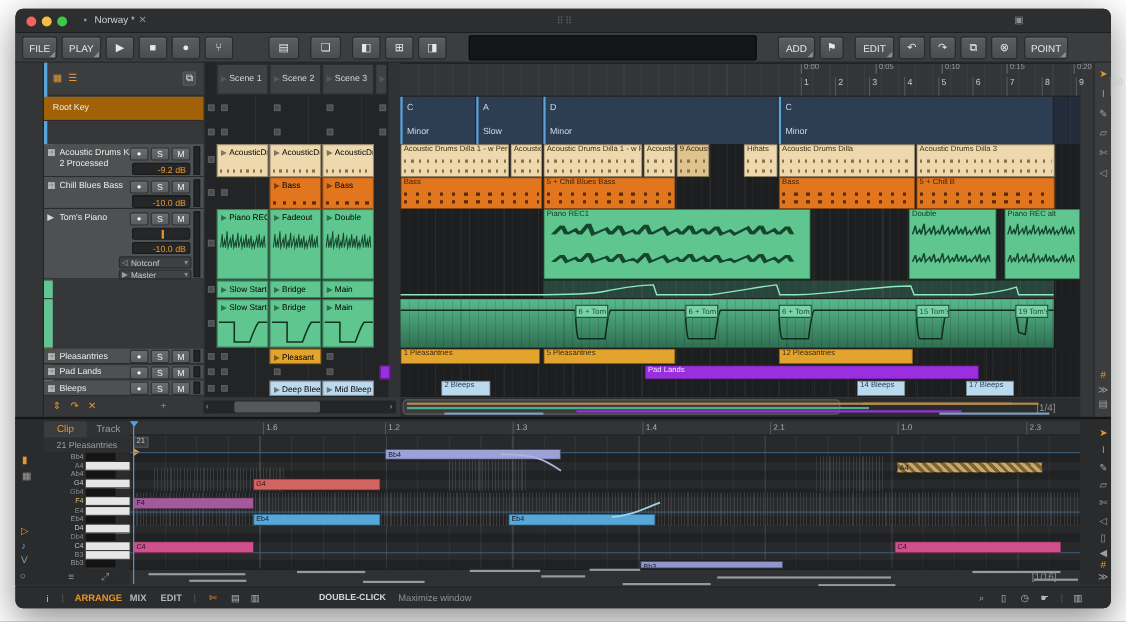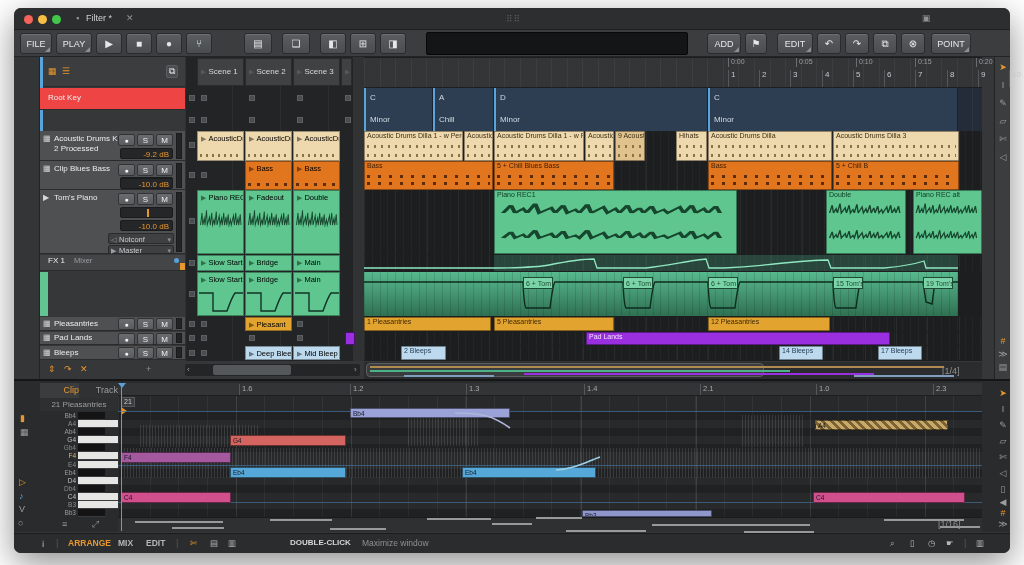--- a/index.html
+++ b/index.html
@@ -70,21 +70,21 @@
 .purple-clip .lb{color:#f0e2fa}
 .blue-clip{background:#bcd9ee}
 .blue-clip .lb{color:#27425a}
 .cutclip{position:absolute;top:5px;height:12px;background:#7bd4a8;border:1px solid #1c4a32;font-size:7px;color:#1c4a32;line-height:11px;padding-left:2px;white-space:nowrap;overflow:hidden}
 .navstrip{position:absolute;left:364px;top:362px;width:618px;height:17px;background:#2b2c2d}
 .navvp{position:absolute;left:2px;top:1px;width:398px;height:14px;background:#3a3c3d;border:1px solid #5c5f61;border-radius:4px}
 .mini{position:absolute;height:2px}
 .zoomlbl{position:absolute;font-size:9px;color:#8f9193}
 
 .edpanel{position:absolute;left:14px;top:379px;width:996px;height:153px;background:#2a2b2c;border-top:2px solid #151617}
-.edtab{position:absolute;top:383px;height:15px;font-size:9px;line-height:15px;text-align:right}
+.edtab{position:absolute;top:383px;height:15px;font-size:9px;line-height:15px;text-align:center}
 .clipref{position:absolute;left:40px;top:398px;width:78px;height:13px;background:#2e2f30;color:#9b9ea0;font-size:8px;line-height:13px;text-align:center;white-space:nowrap}
 .keyrow{position:absolute;left:40px;width:78px;height:8.1px}
 .keylabel{position:absolute;left:0;top:0;width:36px;font-size:6.5px;text-align:right;line-height:8px}
 .keycap{position:absolute;left:38px;top:0;height:100%;border-bottom:1px solid #3a3b3c}
 .rollbg{position:absolute;left:118px;top:383px;width:864px;height:134px;background:#28292a;background-image:repeating-linear-gradient(90deg,#414243 0 1px,transparent 1px 114.9px),repeating-linear-gradient(90deg,#333435 0 1px,transparent 1px 28.7px);background-position:3px 0}
 .edruler{position:absolute;left:118px;top:383px;width:864px;height:13px;background:#323435;border-bottom:1px solid #1d1e1f}
 .edtick{position:absolute;top:1px;font-size:7.5px;color:#a8aaac;border-left:1px solid #55585a;padding-left:2px;height:11px}
 .shade{position:absolute;left:118px;width:864px;height:8.1px;background:rgba(0,0,0,.18)}
 .ghost{position:absolute;background-image:repeating-linear-gradient(90deg,#606264 0 1px,transparent 1px 3px);opacity:.38}
 .guide{position:absolute;left:118px;width:864px;height:1px;background:#3f6c94;opacity:.75}
@@ -111,21 +111,21 @@
 </head>
 <body>
 <div id="scr">
 <div class="win"></div>
 
 <div class="titlebar">
   <span class="tl" style="left:10px;background:#f4645b"></span>
   <span class="tl" style="left:24px;background:#f8bd44"></span>
   <span class="tl" style="left:38px;background:#41c84b"></span>
   <span class="tabtitle" style="left:62px;color:#8f9193">▪</span>
-  <span class="tabtitle" style="left:72px">Filter *</span>
+  <span class="tabtitle" style="left:72px">Norway *</span>
   <span class="tabclose" style="left:112px">✕</span>
   <span class="grip" style="left:492px">⠿⠿</span>
   <span class="tabtitle" style="left:908px;color:#8f9193">▣</span>
 </div>
 
 <div class="toolbar">
   <div class="tbtn fold" style="left:6px;width:32px">FILE</div>
   <div class="tbtn fold" style="left:42px;width:36px">PLAY</div>
   <div class="tbtn" style="left:82px;width:26px">
         <span class="tico">▶</span>
@@ -236,39 +236,39 @@
       <div class="stopsq" style="left: 297px; top: 321px;"></div>
       <div class="stopsq" style="left: 189px; top: 335px;"></div>
       <div class="stopsq" style="left: 201px; top: 335px;"></div>
       <div class="stopsq" style="left: 249px; top: 335px;"></div>
       <div class="stopsq" style="left: 297px; top: 335px;"></div>
       <div class="stopsq" style="left: 189px; top: 350px;"></div>
       <div class="stopsq" style="left: 201px; top: 350px;"></div>
     </div>
 
 <div class="cstrip" style="top:57px;height:74px;width:3px;background:#5aa4dc;left:40px"></div>
-<div class="hrow" style="top:88px;height:22px;background:#ef4444">
+<div class="hrow" style="top:88px;height:22px;background:#a16207">
       <span class="tname" style="left:8px;top:5px">Root Key</span>
     </div>
 
 <div class="cstrip" style="top:131px;height:30px;background:#ecd0a0"></div>
 <div class="hrow" style="top:131px;height:30px">
   <span class="ticon">▦</span>
   <span class="tname" style="width:74px;white-space:normal;line-height:1.2">Acoustic Drums Kit 2 Processed</span>
   <div class="recb" style="left:78px">●</div>
   <div class="smb" style="left:97px">S</div>
   <div class="smb" style="left:116px">M</div>
   <div class="dbbox" style="left:80px;top:17px">-9.2 dB</div>
   <div class="vmeter" style="left:136px;top:2px;height:26px"></div>
 </div>
 
 <div class="cstrip" style="top:161px;height:29px;background:#e2761f"></div>
 <div class="hrow" style="top:161px;height:29px">
   <span class="ticon">▦</span>
-  <span class="tname">Clip Blues Bass</span>
+  <span class="tname">Chill Blues Bass</span>
   <div class="recb" style="left:78px">●</div>
   <div class="smb" style="left:97px">S</div>
   <div class="smb" style="left:116px">M</div>
   <div class="fader" style="left:80px;top:16px">
         <i></i>
       </div>
 
   <div class="vmeter" style="left:136px;top:2px;height:25px"></div>
 </div>
 <div class="dbbox" style="left:120px;top:178px;left:120px">-10.0 dB</div>
@@ -283,26 +283,20 @@
   <div class="fader" style="left:80px;top:17px">
         <i></i>
       </div>
   <div class="dbbox" style="left:80px;top:30px">-10.0 dB</div>
   <div class="selbox" style="left:68px;top:43px"><span class="lf">◁</span><span>Notconf</span><span class="cv">▾</span></div>
   <div class="selbox" style="left:68px;top:55px;height:9px;line-height:9px"><span class="lf">▶</span><span>Master</span><span class="cv">▾</span></div>
   <div class="vmeter" style="left:136px;top:2px;height:60px"></div>
 </div>
 
 <div class="cstrip" style="top:255px;height:16px;background:#62c492"></div>
-<div class="hrow" style="top:255px;height:16px;background:#434546">
-  <span class="tname" style="left:8px;top:1px">FX 1</span>
-  <span class="tsub" style="left:8px;top:1px;left:34px">Mixer</span>
-  <span class="bluedot" style="left:134px;top:3px"></span>
-  <span class="obar" style="left:140px;top:8px;height:7px"></span>
-</div>
 <div class="cstrip" style="top:272px;height:44px;background:#62c492"></div>
 
 <div class="cstrip" style="top:317px;height:14px;background:#e2a42e"></div>
 <div class="hrow" style="top:317px;height:14px">
   <span class="ticon" style="top:2px">▦</span>
   <span class="tname" style="top:2px">Pleasantries</span>
   <div class="recb" style="left:78px;top:1px">●</div>
   <div class="smb" style="left:97px;top:1px">S</div>
   <div class="smb" style="left:116px;top:1px">M</div>
   <div class="vmeter" style="left:136px;top:1px;height:11px"></div>
@@ -416,21 +410,21 @@
         <div class="keyseg" style="left: 364px; width: 69px;">C</div>
         <div class="keyseg" style="left: 433px; width: 61px;">A</div>
         <div class="keyseg" style="left: 494px; width: 214px;">D</div>
         <div class="keyseg" style="left: 708px; width: 250px;">C</div>
       </div>
 </div>
 <div class="lane" style="top:110px;height:21px">
   <div class="keylanebg"></div>
   <div>
         <div class="keyseg" style="left: 364px; width: 69px;">Minor</div>
-        <div class="keyseg" style="left: 433px; width: 61px;">Chill</div>
+        <div class="keyseg" style="left: 433px; width: 61px;">Slow</div>
         <div class="keyseg" style="left: 494px; width: 214px;">Minor</div>
         <div class="keyseg" style="left: 708px; width: 250px;">Minor</div>
       </div>
 </div>
 
 <div class="lane" style="top:131px;height:30px">
   <div class="lanebg"></div>
   <div>
         <div class="aclip drm" style="left: 364px; width: 99px;">
           <span class="lb">Acoustic Drums Dilla 1 - w Perc</span>

